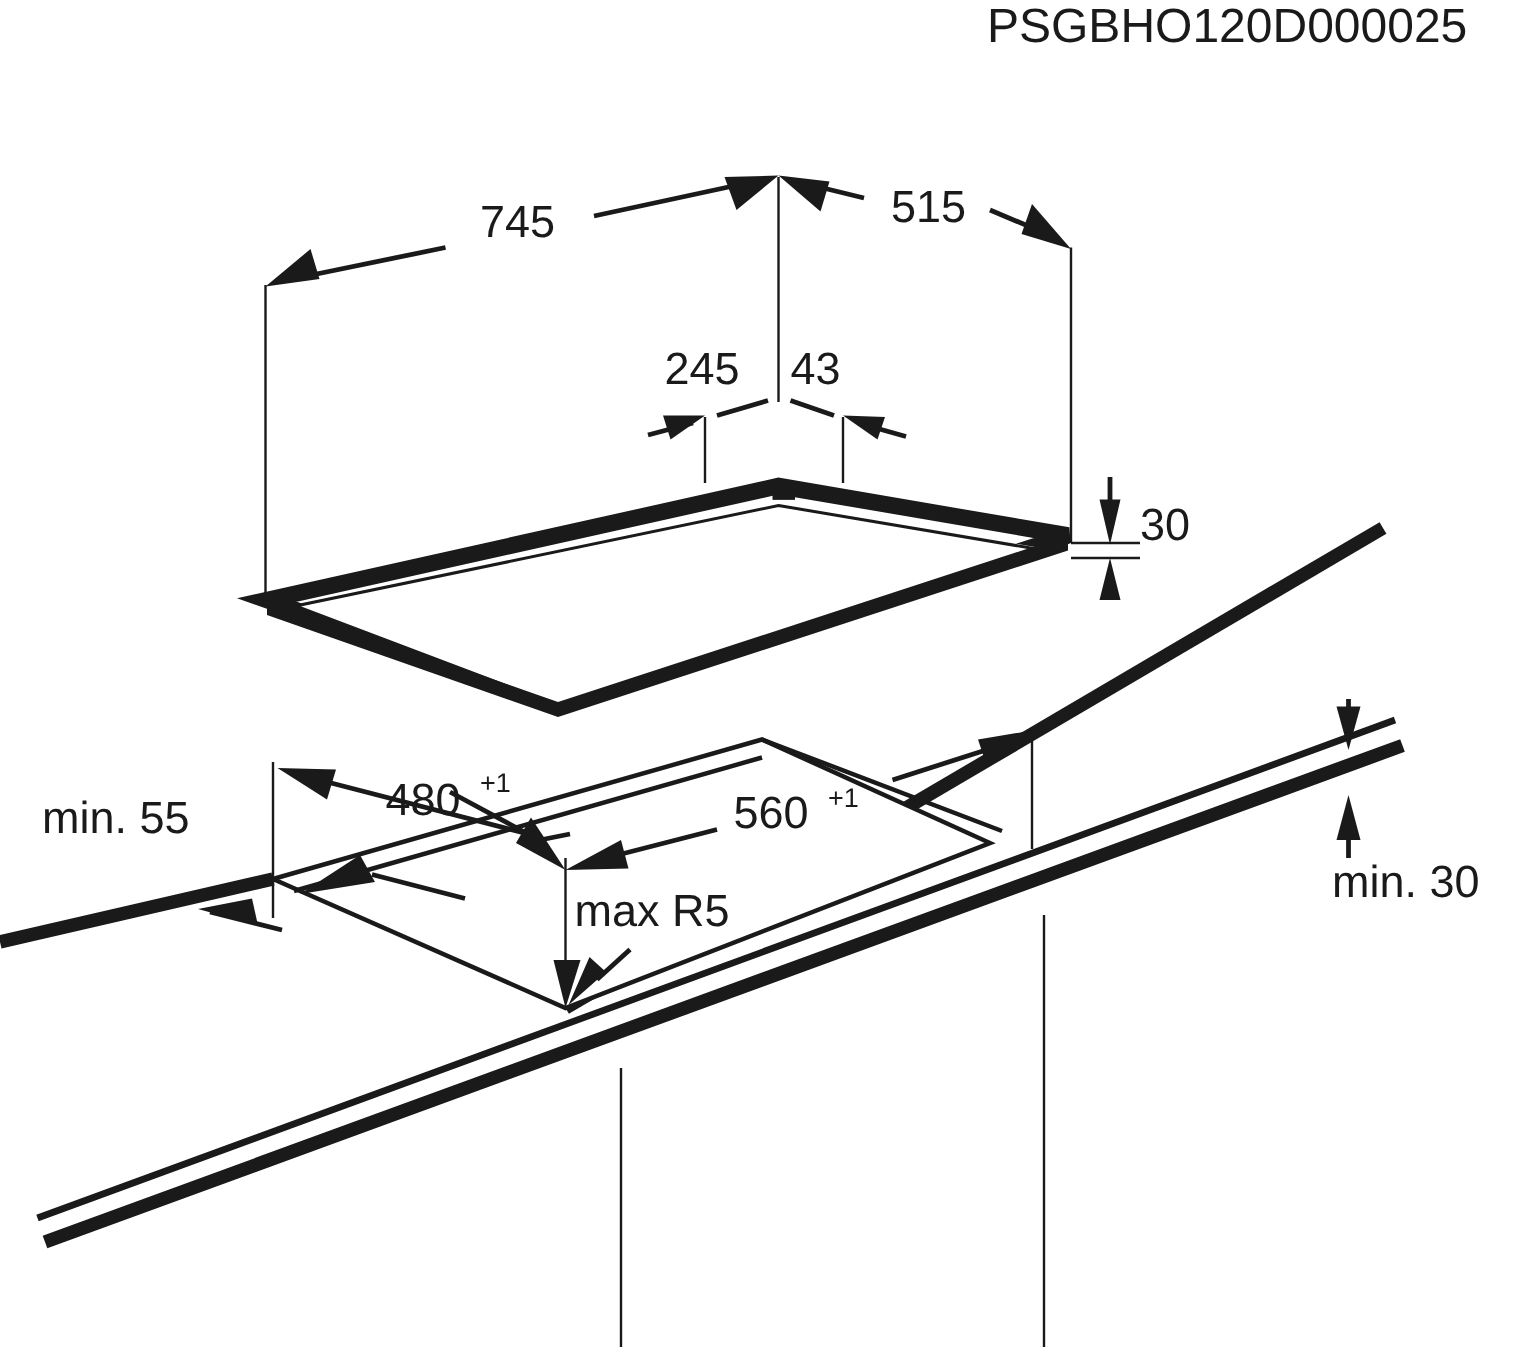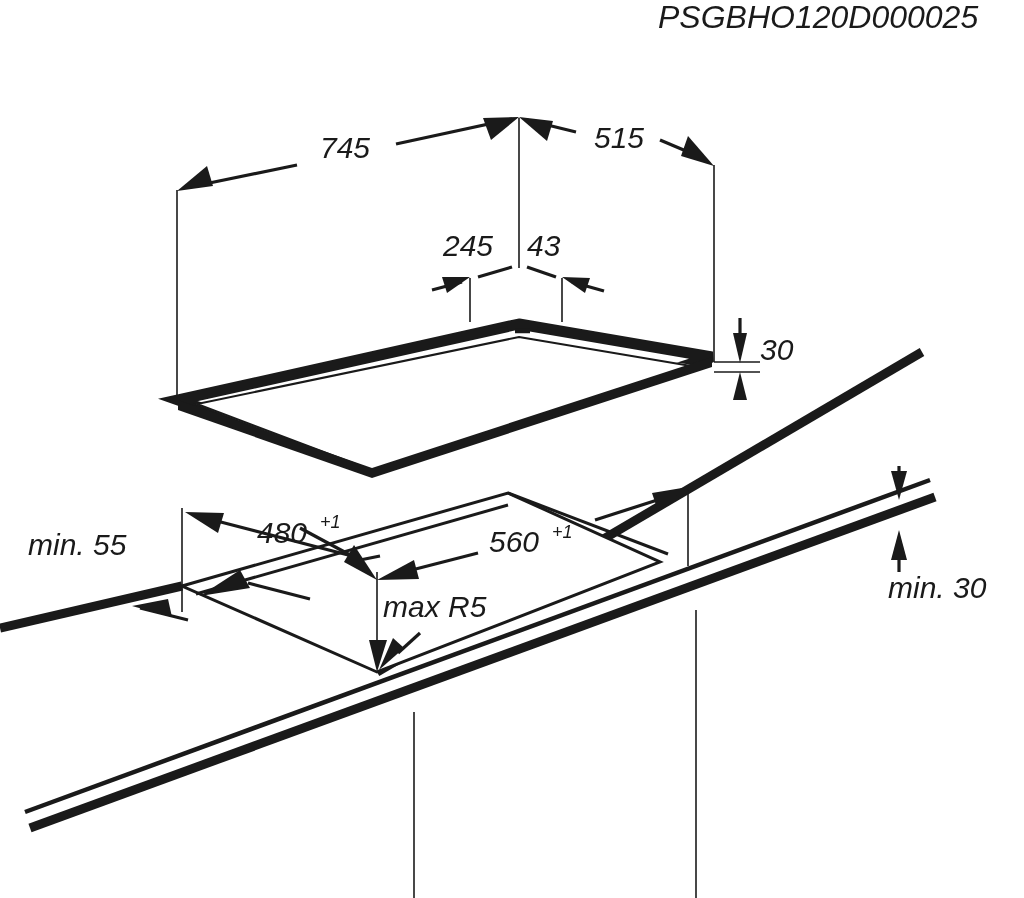--- a/index.html
+++ b/index.html
@@ -11,21 +11,20 @@
     width: 1024px;
     height: 898px;
     font-family: "Liberation Sans", sans-serif;
     overflow: hidden;
   }
   #drawing-root {
     position: relative;
     width: 1024px;
     height: 898px;
     background: #ffffff;
-    font-style: italic;
   }
   svg#tech-drawing {
     display: block;
     width: 1024px;
     height: 898px;
   }
   .dim-text {
     font-family: "Liberation Sans", sans-serif;
     font-size: 30px;
     fill: #1a1a1a;

